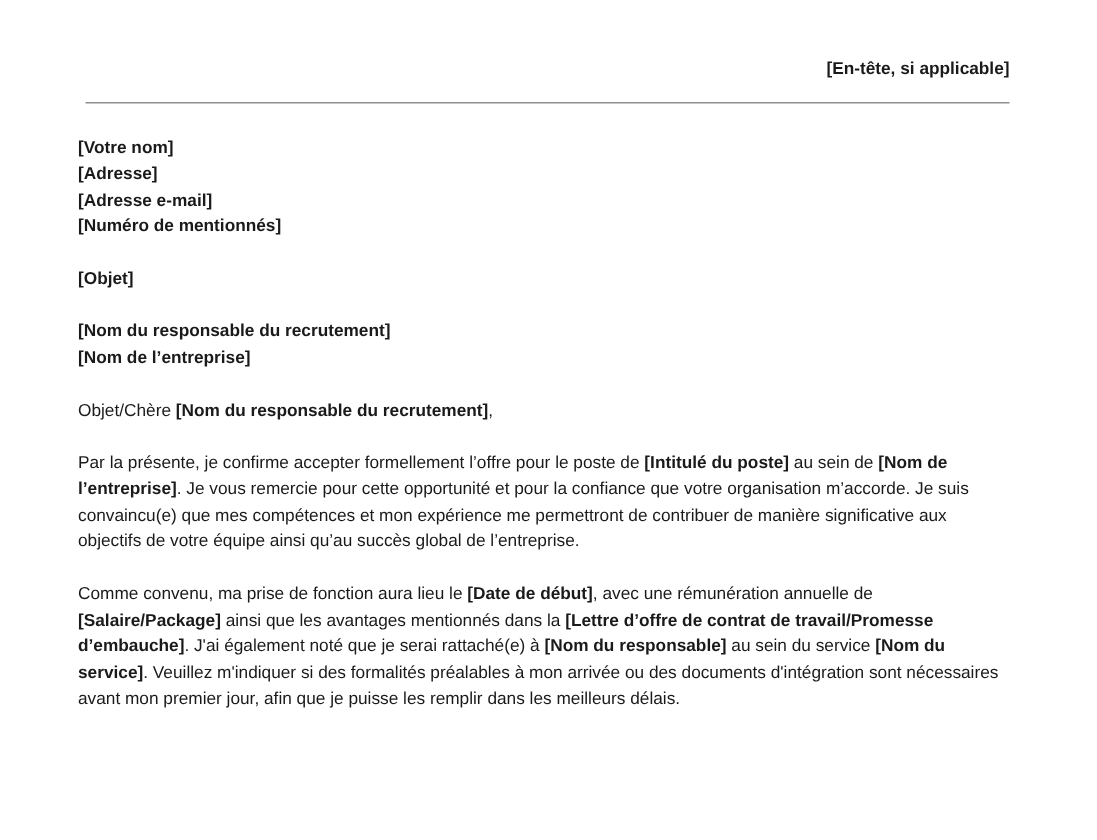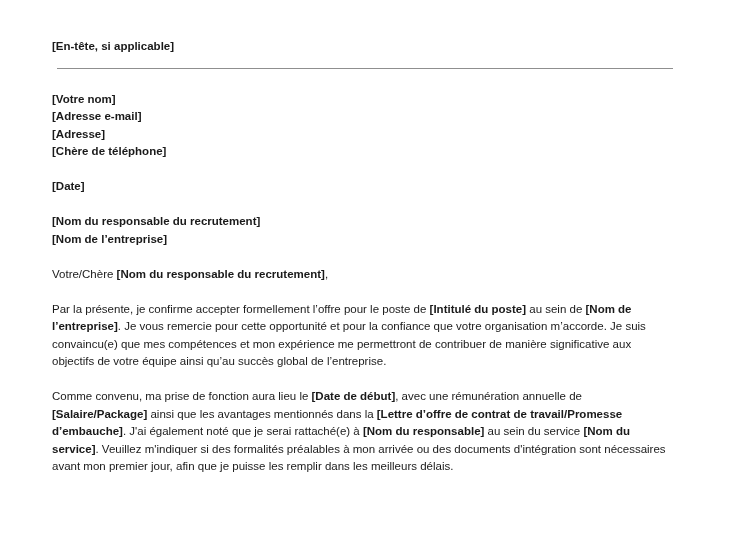--- a/index.html
+++ b/index.html
@@ -16,21 +16,21 @@
     overflow:hidden;
     font-family:"Liberation Sans","DejaVu Sans",sans-serif;
     color:var(--text-color);
   }
   .doc{
     padding:38px 58px 0 52px;
     font-size:11.5px;
     line-height:17.5px;
   }
   .header-line{
-    text-align:left;
+    text-align:right;
     font-weight:700;
   }
   .divider{
     border:none;
     height:0;
     border-top:1px solid var(--divider-color);
     margin:12px 0 0 5px;
   }
   .block{margin:17.5px 0 0 0;}
   .sender{margin-top:22px;}
@@ -43,33 +43,33 @@
 
 <div class="page">
   <div class="doc">
 
     <div class="header-line">[En-tête, si applicable]</div>
 
     <hr class="divider">
 
     <div class="block sender bold">
       <div>[Votre nom]</div>
+      <div>[Adresse]</div>
       <div>[Adresse e-mail]</div>
-      <div>[Adresse]</div>
-      <div>[Chère de téléphone]</div>
+      <div>[Numéro de mentionnés]</div>
     </div>
 
-    <div class="block bold">[Date]</div>
+    <div class="block bold">[Objet]</div>
 
     <div class="block bold">
       <div>[Nom du responsable du recrutement]</div>
       <div>[Nom de l’entreprise]</div>
     </div>
 
 
-    <p class="para"><span>Votre/Chère </span><strong>[Nom du responsable du recrutement]</strong><span>,</span></p>
+    <p class="para"><span>Objet/Chère </span><strong>[Nom du responsable du recrutement]</strong><span>,</span></p>
 
     <p class="para"><span>Par la présente, je confirme accepter formellement l’offre pour le poste de </span><strong>[Intitulé du poste]</strong><span> au sein de </span><strong>[Nom de l’entreprise]</strong><span>. Je vous remercie pour cette opportunité et pour la confiance que votre organisation m’accorde. Je suis convaincu(e) que mes compétences et mon expérience me permettront de contribuer de manière significative aux objectifs de votre équipe ainsi qu’au succès global de l’entreprise.</span></p>
 
     <p class="para"><span>Comme convenu, ma prise de fonction aura lieu le </span><strong>[Date de début]</strong><span>, avec une rémunération annuelle de </span><strong>[Salaire/Package]</strong><span> ainsi que les avantages mentionnés dans la </span><strong>[Lettre d’offre de contrat de travail/Promesse d’embauche]</strong><span>. J'ai également noté que je serai rattaché(e) à </span><strong>[Nom du responsable]</strong><span> au sein du service </span><strong>[Nom du service]</strong><span>. Veuillez m'indiquer si des formalités préalables à mon arrivée ou des documents d'intégration sont nécessaires avant mon premier jour, afin que je puisse les remplir dans les meilleurs délais.</span></p>
 
   </div>
 </div>
 
 </body></html>

